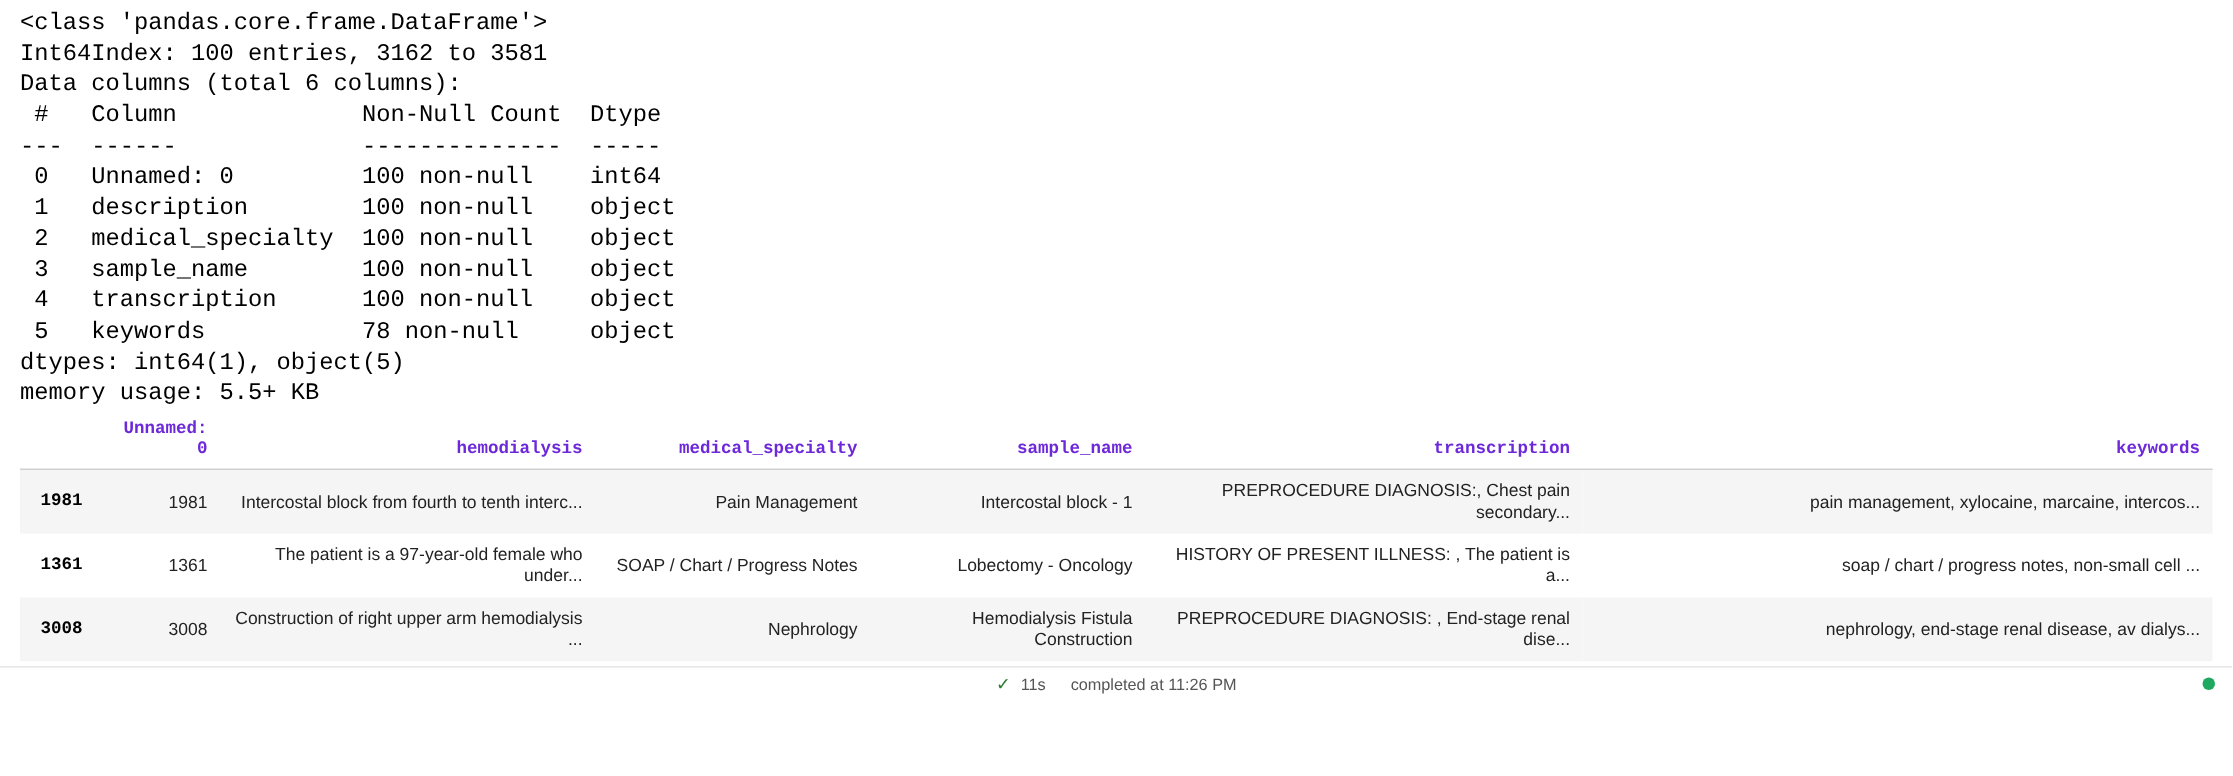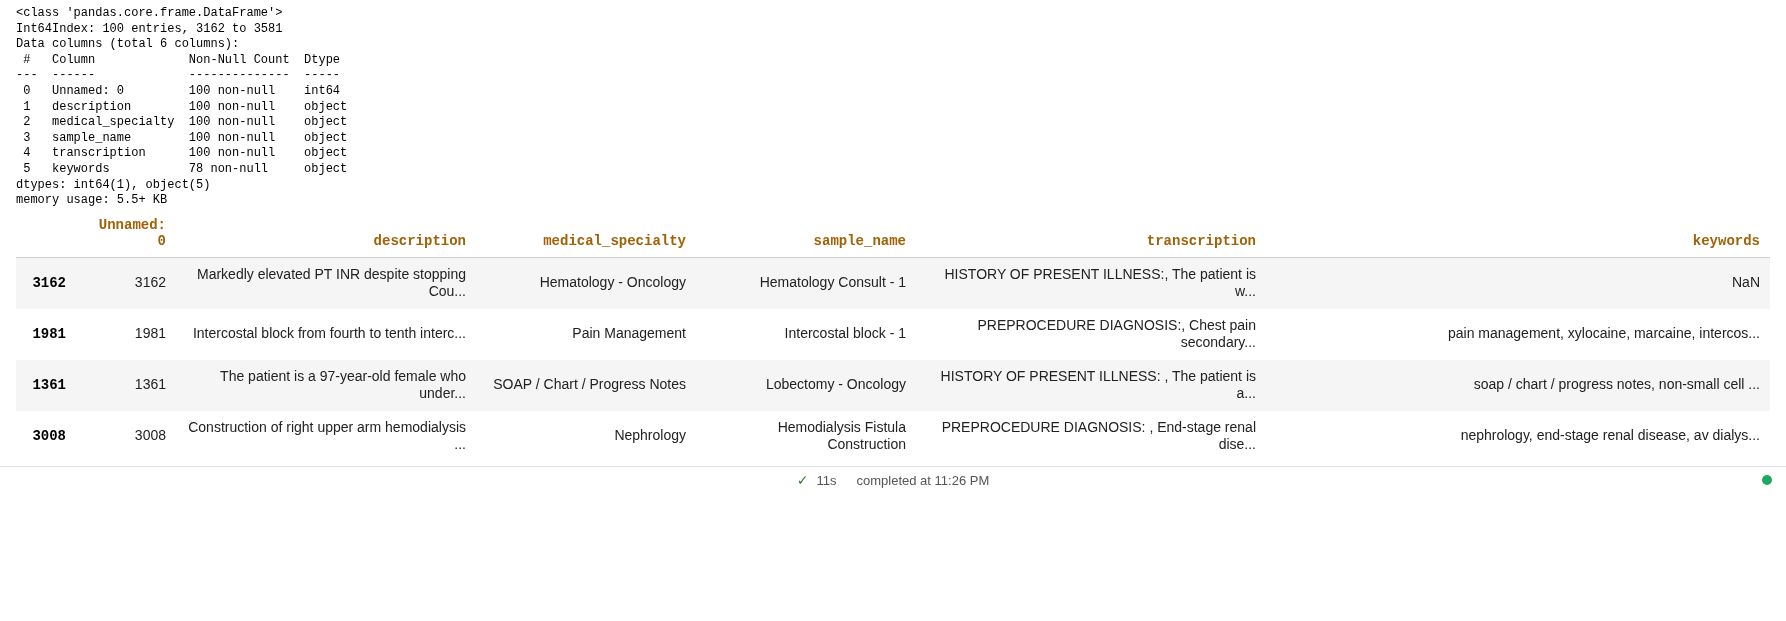--- a/index.html
+++ b/index.html
@@ -10,42 +10,42 @@
     font-size: 14px;
     color: #000;
     background: #fff;
     width: 1786px;
   }
   .output-area {
     padding: 6px 16px 0 16px;
   }
   pre.info {
     font-family: "Consolas","Menlo","Monaco","Courier New",monospace;
-    font-size: 12px;
+    font-size: 19px;
     line-height: 1.3;
     margin: 0 0 4px 0;
     white-space: pre;
     color: #000;
   }
   table.df {
     border-collapse: collapse;
     width: 100%;
     font-size: 14px;
     margin-top: 0;
   }
   table.df th, table.df td {
     text-align: right;
     padding: 8px 10px;
     vertical-align: middle;
     border: none;
   }
   table.df thead th {
     border-bottom: 1px solid #d0d0d0;
     font-weight: bold;
-    color: #a16207;
+    color: #6d28d9;
     font-family: "Consolas","Menlo","Monaco","Courier New",monospace;
     vertical-align: bottom;
     padding-top: 4px;
     padding-bottom: 8px;
   }
   table.df tbody th {
     font-weight: bold;
     font-family: "Consolas","Menlo","Monaco","Courier New",monospace;
   }
   table.df tbody td {
@@ -110,37 +110,28 @@
  4   transcription      100 non-null    object
  5   keywords           78 non-null     object
 dtypes: int64(1), object(5)
 memory usage: 5.5+ KB</pre>
 
   <table class="df">
     <thead>
       <tr>
         <th class="col-index"></th>
         <th class="col-unnamed">Unnamed: 0</th>
-        <th class="col-desc">description</th>
+        <th class="col-desc">hemodialysis</th>
         <th class="col-spec">medical_specialty</th>
         <th class="col-sample">sample_name</th>
         <th class="col-trans">transcription</th>
         <th class="col-keywords">keywords</th>
       </tr>
     </thead>
     <tbody>
-      <tr>
-        <th>3162</th>
-        <td>3162</td>
-        <td>Markedly elevated PT INR despite stopping Cou...</td>
-        <td>Hematology - Oncology</td>
-        <td>Hematology Consult - 1</td>
-        <td>HISTORY OF PRESENT ILLNESS:, The patient is w...</td>
-        <td>NaN</td>
-      </tr>
       <tr>
         <th>1981</th>
         <td>1981</td>
         <td>Intercostal block from fourth to tenth interc...</td>
         <td>Pain Management</td>
         <td>Intercostal block - 1</td>
         <td>PREPROCEDURE DIAGNOSIS:, Chest pain secondary...</td>
         <td>pain management, xylocaine, marcaine, intercos...</td>
       </tr>
       <tr>

